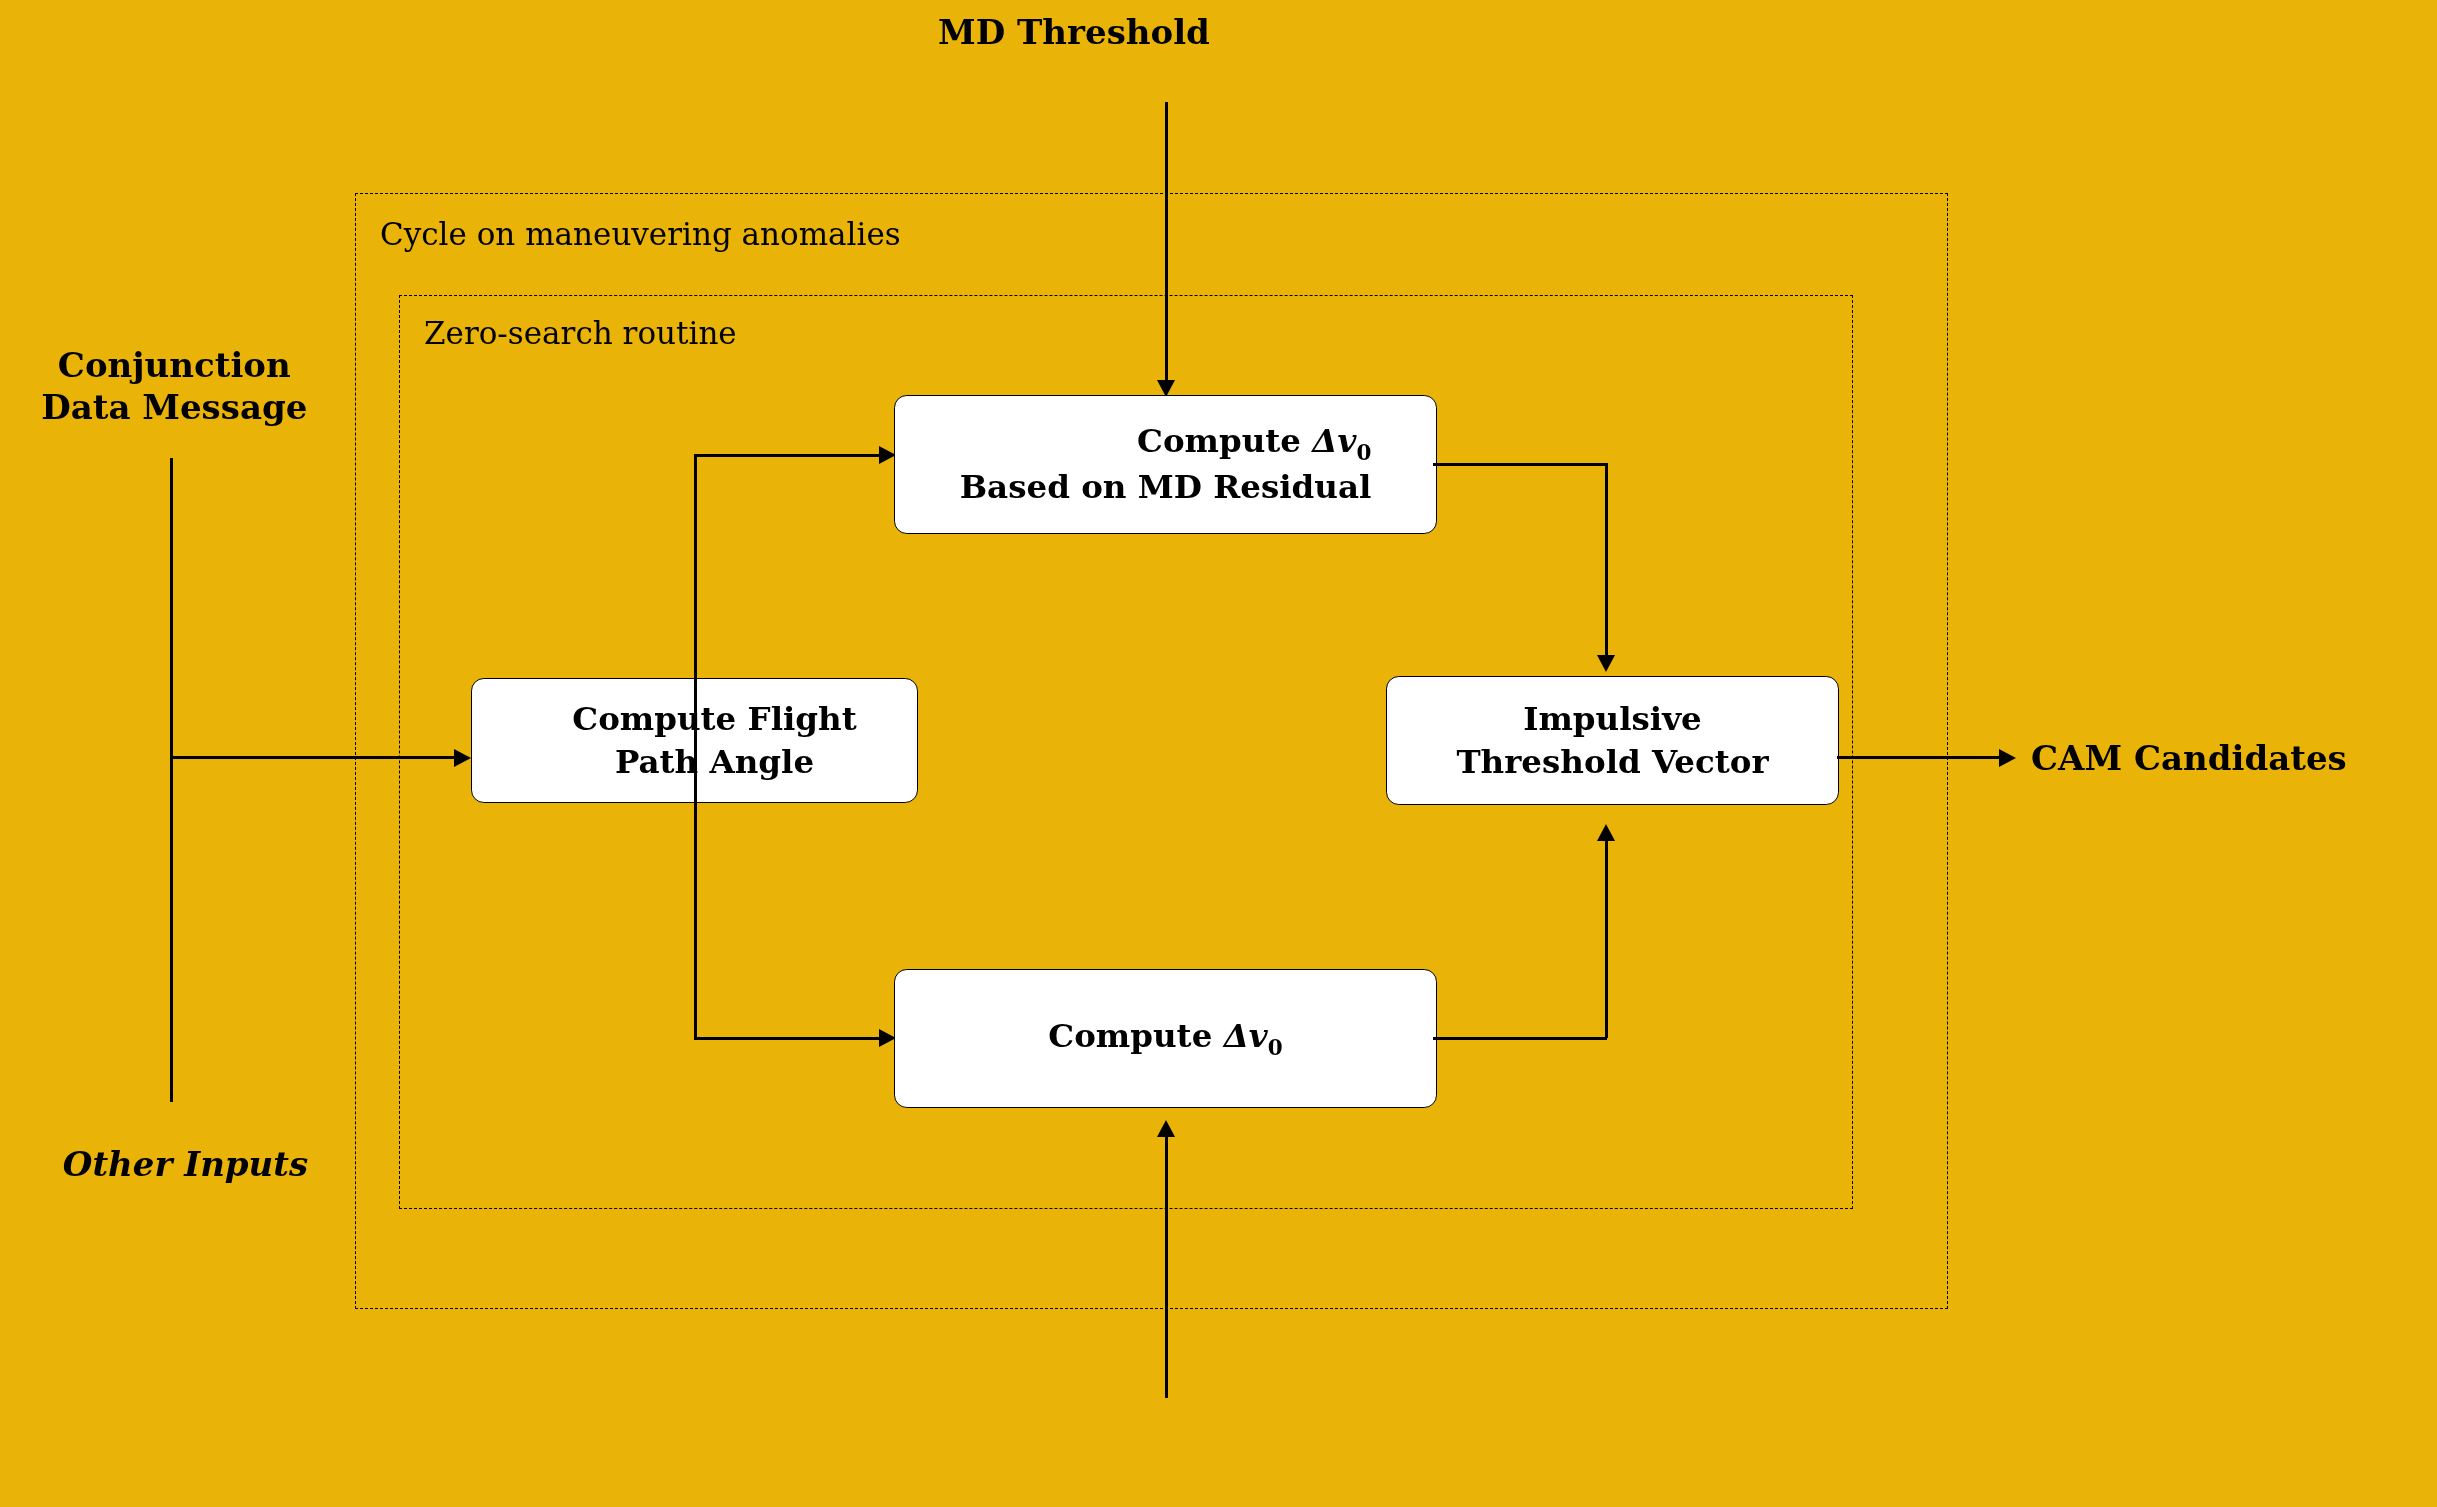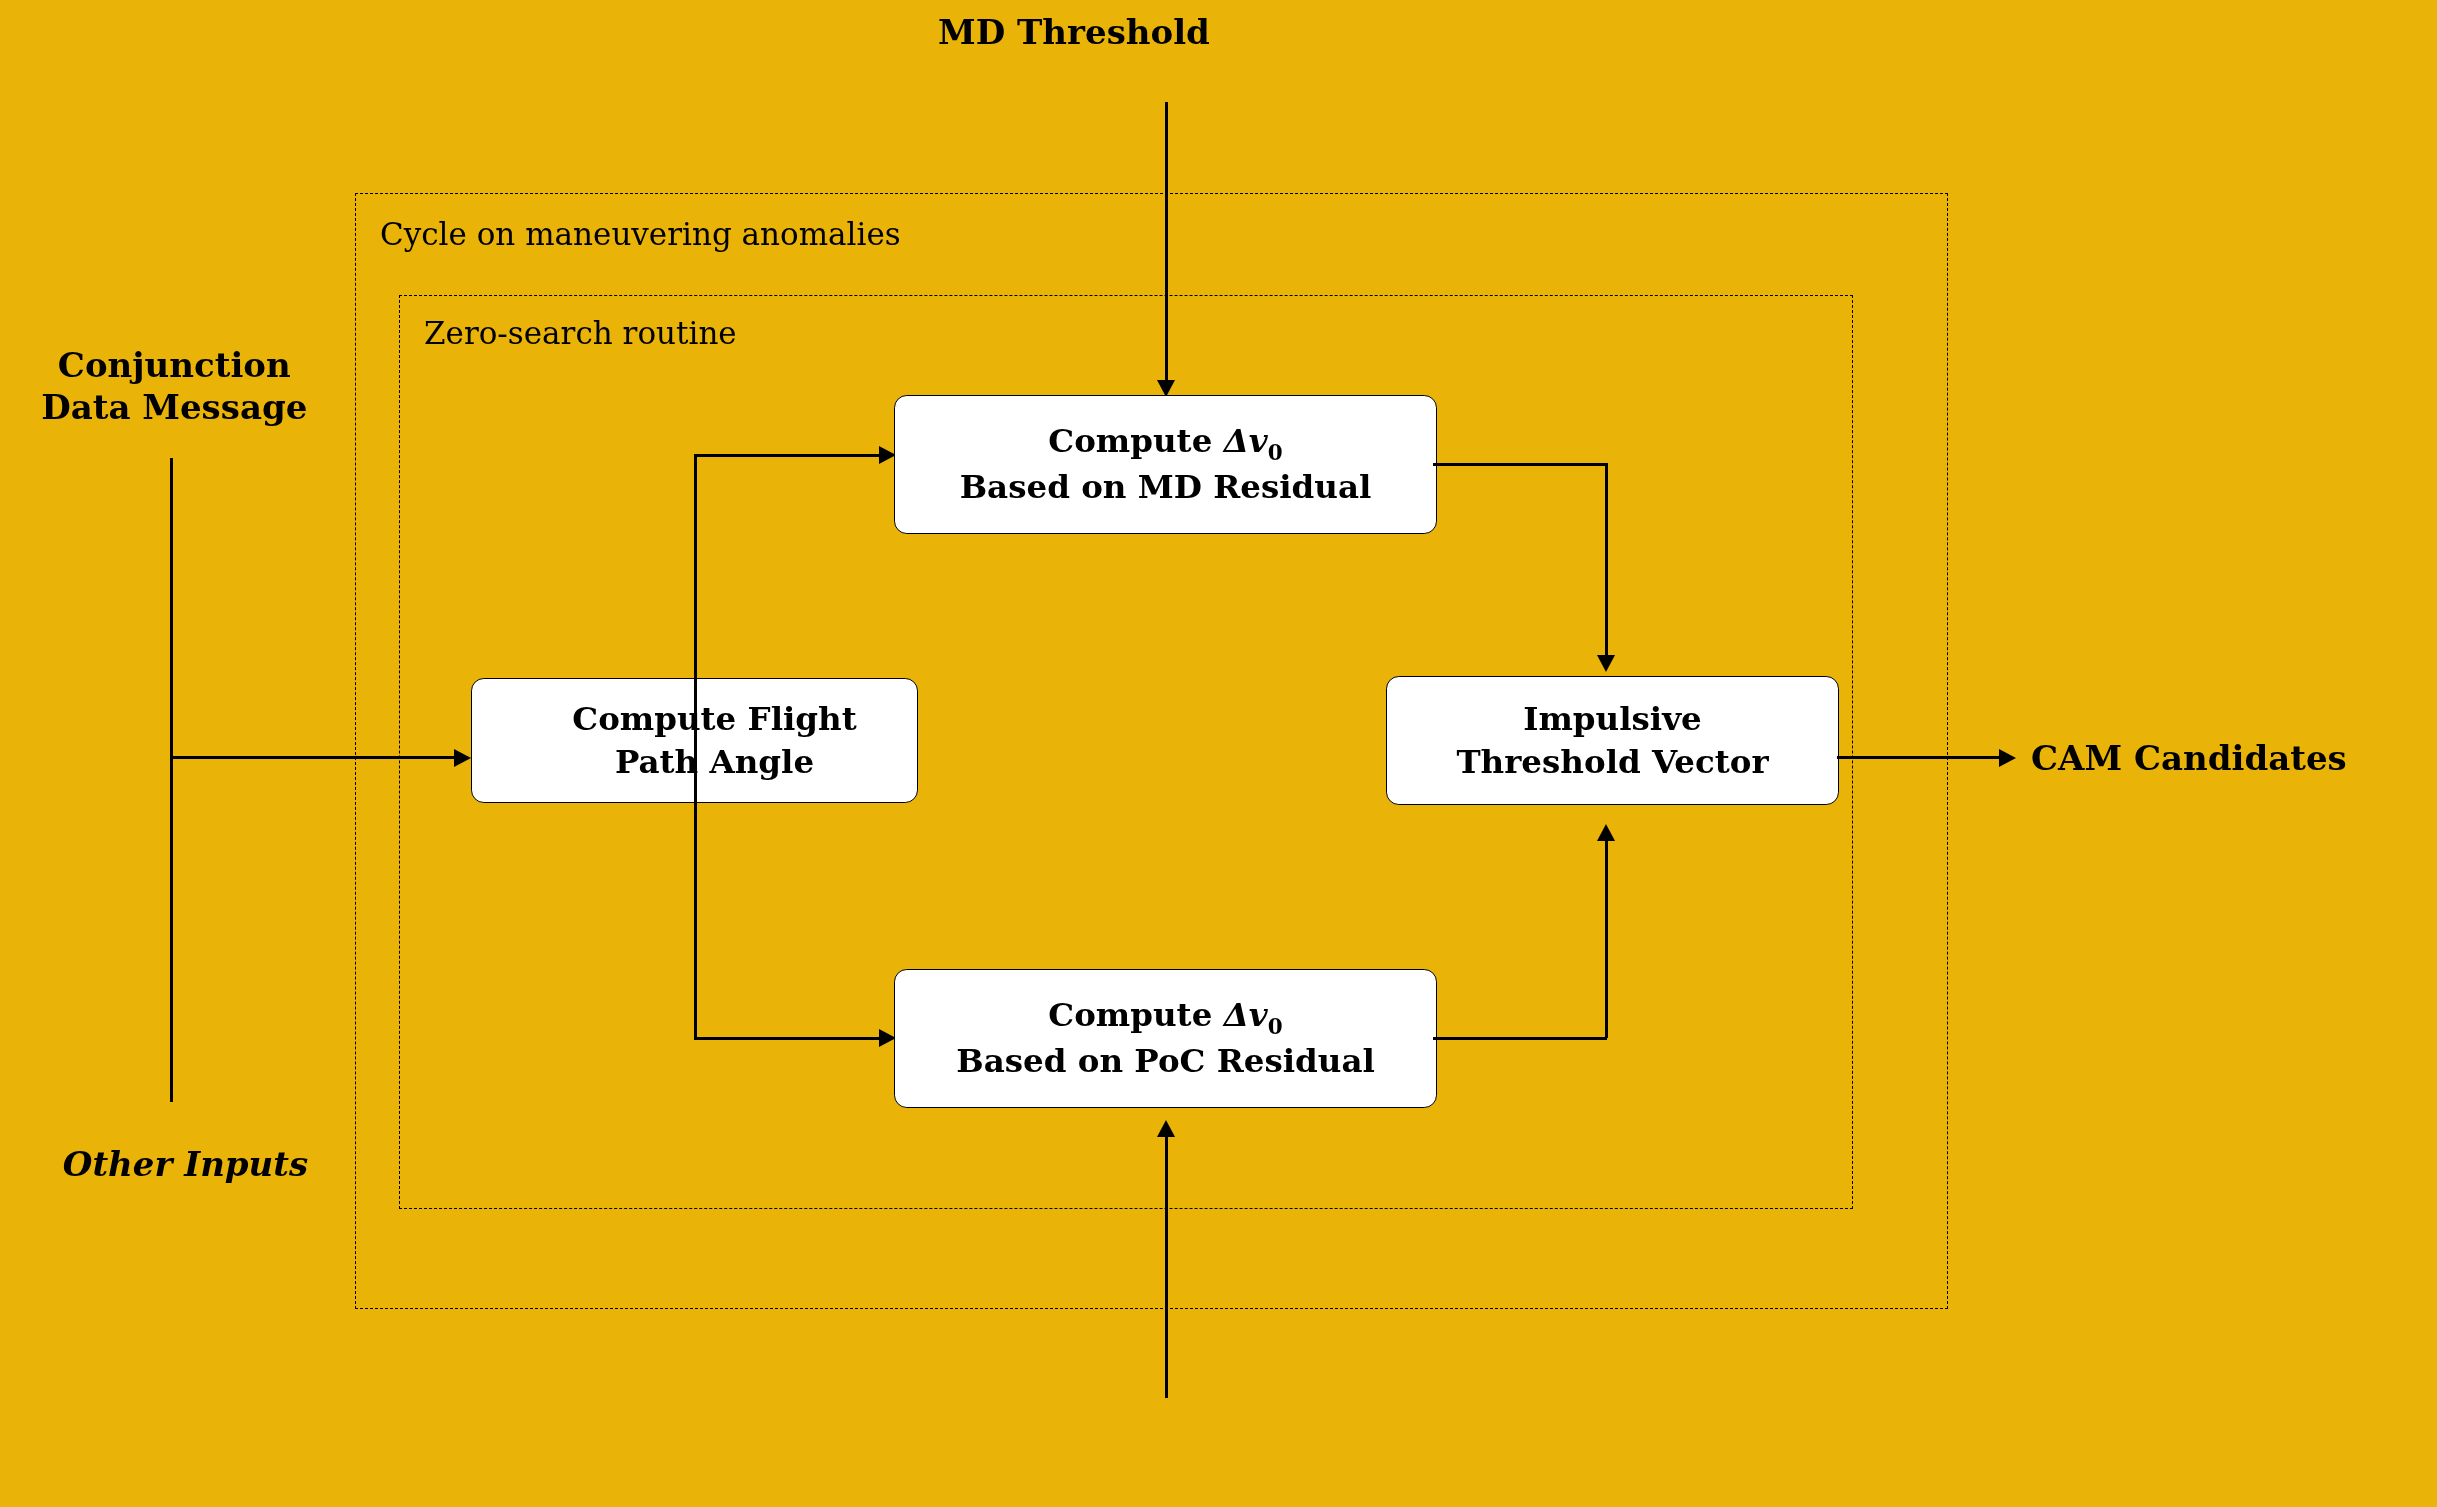--- a/index.html
+++ b/index.html
@@ -91,21 +91,21 @@
     font-style: italic;
     font-weight: bold;
     font-family: "DejaVu Serif", serif;
   }
   .sub {
     font-size: 0.66em;
     vertical-align: sub;
     font-style: normal;
     font-weight: bold;
   }
-  .nowrap { white-space: nowrap; }
+  .nowrap { white-space: nowrap; text-align: right; }
 </style>
 </head>
 <body>
 
 <div id="canvas">
 
   <div class="lbl ext-label" style="left:865px; top:11.6px; width:418px;">MD Threshold</div>
 
   <div class="line v" style="left:1165px; top:102px; height:284px;"></div>
   <div class="arrowhead arrow-down" style="left:1157px; top:380px;"></div>
@@ -158,21 +158,20 @@
     </div>
   </div>
 
   <div class="line h" style="left:1837px; top:756px; width:168px;"></div>
   <div class="arrowhead arrow-right" style="left:1999px; top:749px;"></div>
   <div class="lbl ext-label" style="left:2031px; top:738px; width:406px; text-align:left;">CAM Candidates</div>
 
   <div class="proc-box" style="left:894px; top:969px; width:543px; height:139px;">
     <div>
       <div class="nowrap"><span>Compute </span><span class="math-italic">Δv</span><span class="sub">0</span></div>
-      <div>Based on PoC Residual</div>
     </div>
   </div>
 
   <div class="line h" style="left:1433px; top:1037px; width:174px;"></div>
   <div class="line v" style="left:1605px; top:841px; height:197px;"></div>
   <div class="arrowhead arrow-up" style="left:1597px; top:824px;"></div>
 
   <div class="line v" style="left:1165px; top:1137px; height:261px;"></div>
   <div class="arrowhead arrow-up" style="left:1157px; top:1120px;"></div>
 

